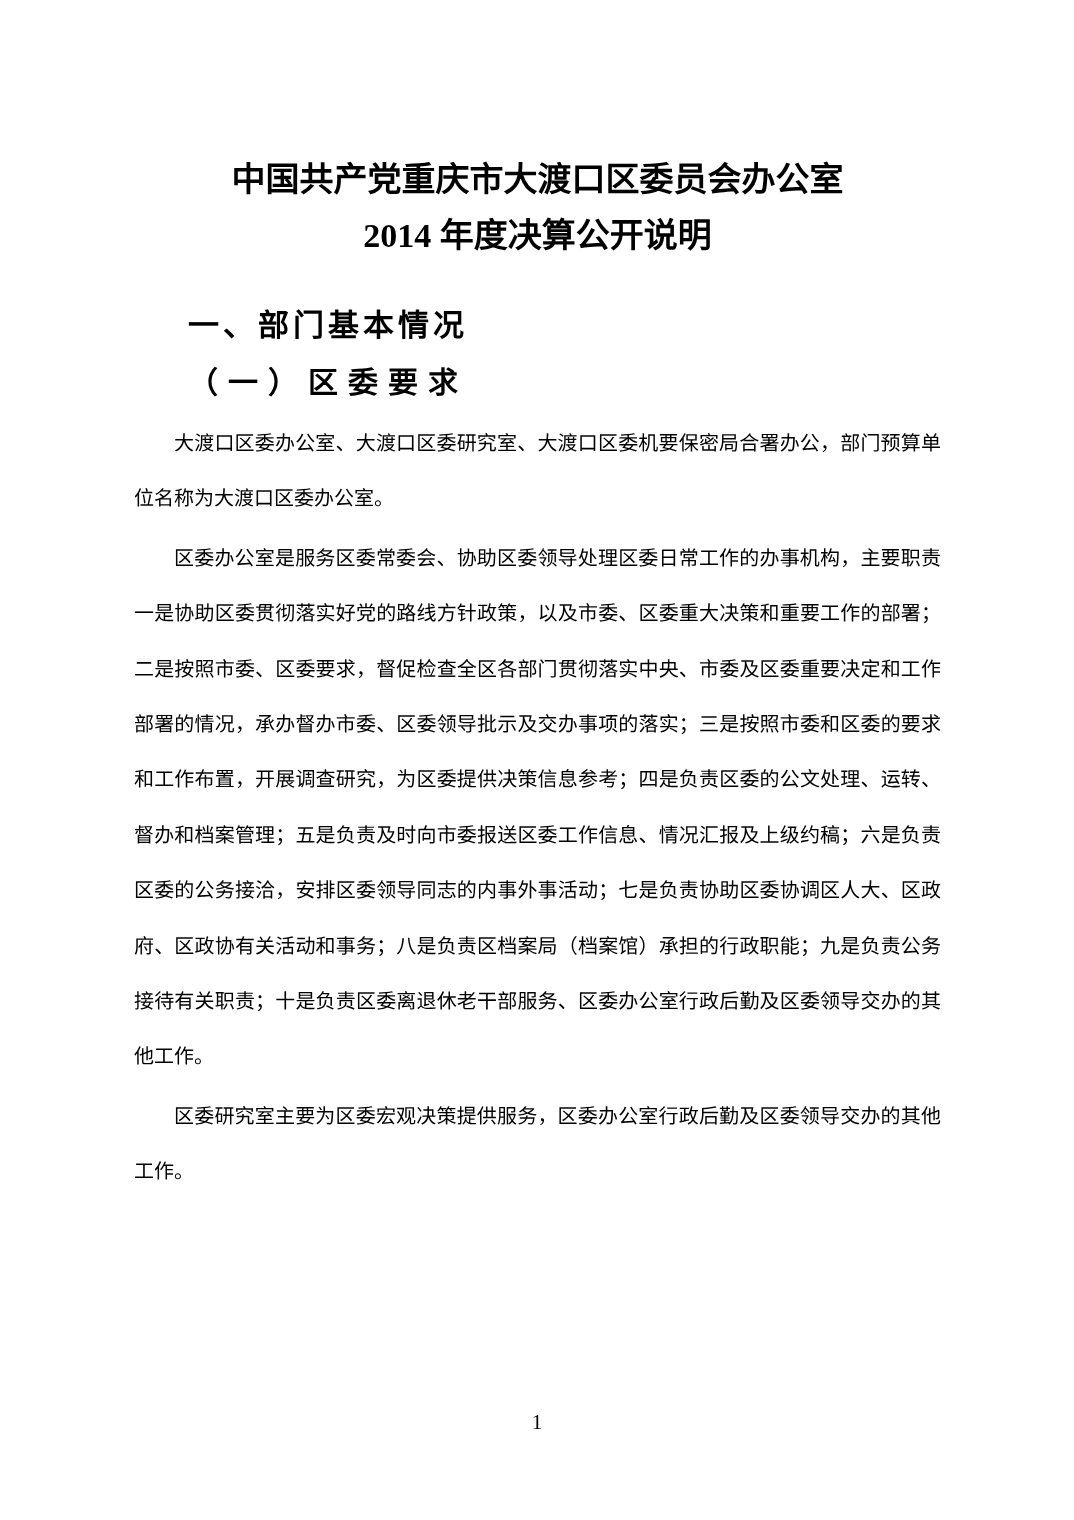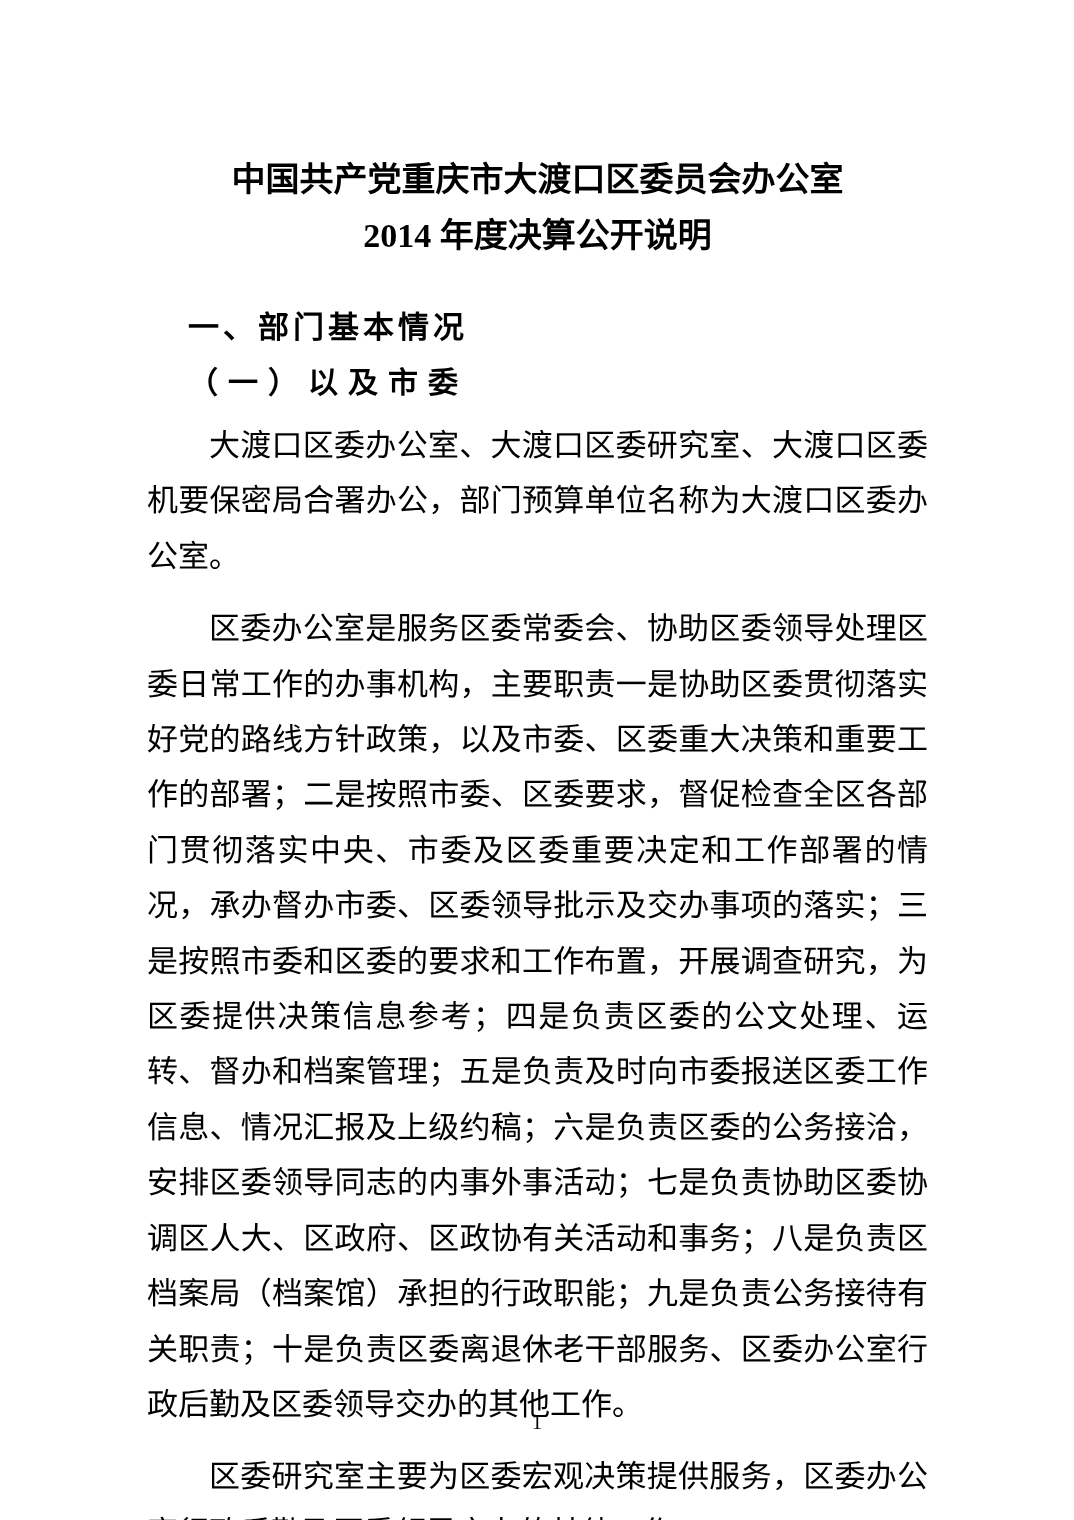--- a/index.html
+++ b/index.html
@@ -25,42 +25,42 @@
   }
   .doc-title {
     text-align: center;
     font-weight: bold;
     font-size: 34px;
     line-height: 56px;
     font-family: "Liberation Serif", serif;
   }
   .section-heading {
     margin-top: 46px;
-    font-family: Liberation Sans, sans-serif;
+    font-family: Liberation Mono, monospace;
     font-weight: bold;
     font-size: 31px;
     line-height: 36px;
     letter-spacing: 4px;
     padding-left: 58px;
   }
   .subsection-heading {
     margin-top: 19px;
     font-family: "Liberation Serif", serif;
     font-weight: bold;
     font-size: 30px;
     line-height: 36px;
     letter-spacing: 10px;
     padding-left: 58px;
   }
   .body-text {
     margin-top: 15px;
   }
   .body-text p {
-    margin: 17px;
-    font-size: 31px;
+    margin: 4px;
+    font-size: 20px;
     line-height: 55.4px;
     text-align: justify;
     text-justify: inter-ideograph;
     text-indent: 2em;
     font-weight: normal;
     
     -webkit-text-stroke: 0;
   }
   .page-number {
     position: absolute;
@@ -79,21 +79,21 @@
 <div class="page">
   <div class="content">
 
     <div class="doc-title">
       <div>中国共产党重庆市大渡口区委员会办公室</div>
       <div>2014 年度决算公开说明</div>
     </div>
 
     <div class="section-heading">一、部门基本情况</div>
 
-    <div class="subsection-heading">（一）以及市委</div>
+    <div class="subsection-heading">（一）区委要求</div>
 
     <div class="body-text">
       <p>大渡口区委办公室、大渡口区委研究室、大渡口区委机要保密局合署办公，部门预算单位名称为大渡口区委办公室。</p>
       <p>区委办公室是服务区委常委会、协助区委领导处理区委日常工作的办事机构，主要职责一是协助区委贯彻落实好党的路线方针政策，以及市委、区委重大决策和重要工作的部署；二是按照市委、区委要求，督促检查全区各部门贯彻落实中央、市委及区委重要决定和工作部署的情况，承办督办市委、区委领导批示及交办事项的落实；三是按照市委和区委的要求和工作布置，开展调查研究，为区委提供决策信息参考；四是负责区委的公文处理、运转、督办和档案管理；五是负责及时向市委报送区委工作信息、情况汇报及上级约稿；六是负责区委的公务接洽，安排区委领导同志的内事外事活动；七是负责协助区委协调区人大、区政府、区政协有关活动和事务；八是负责区档案局（档案馆）承担的行政职能；九是负责公务接待有关职责；十是负责区委离退休老干部服务、区委办公室行政后勤及区委领导交办的其他工作。</p>
       <p>区委研究室主要为区委宏观决策提供服务，区委办公室行政后勤及区委领导交办的其他工作。</p>
     </div>
 
   </div>
 
   <div class="page-number">1</div>

